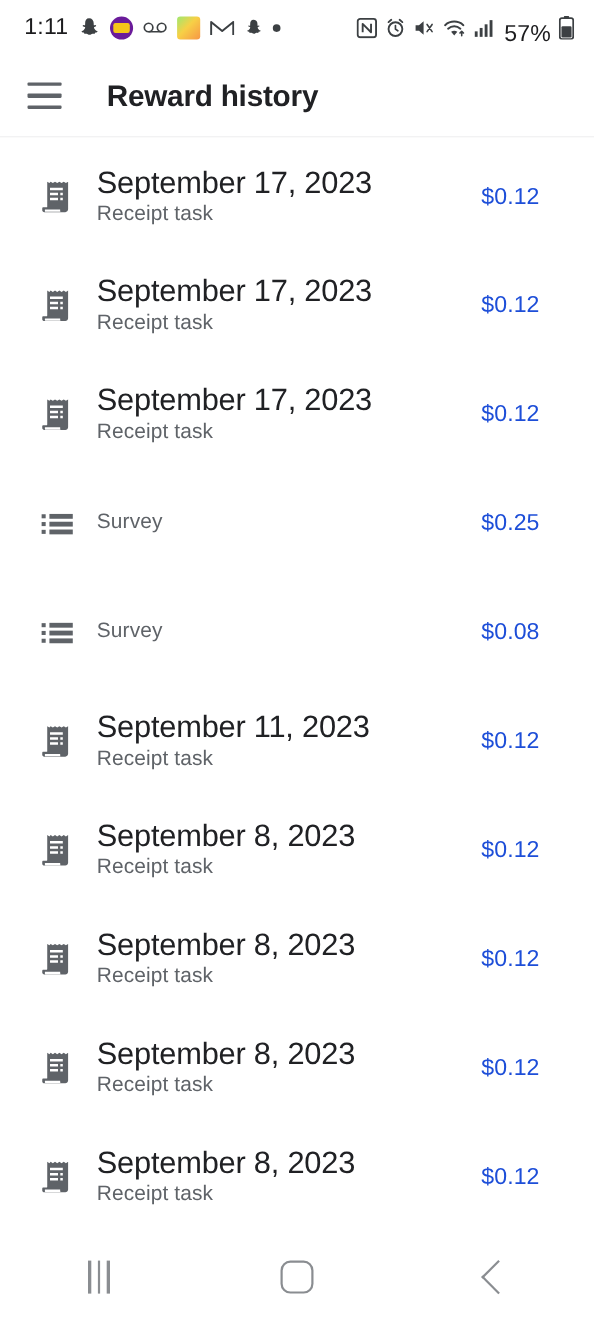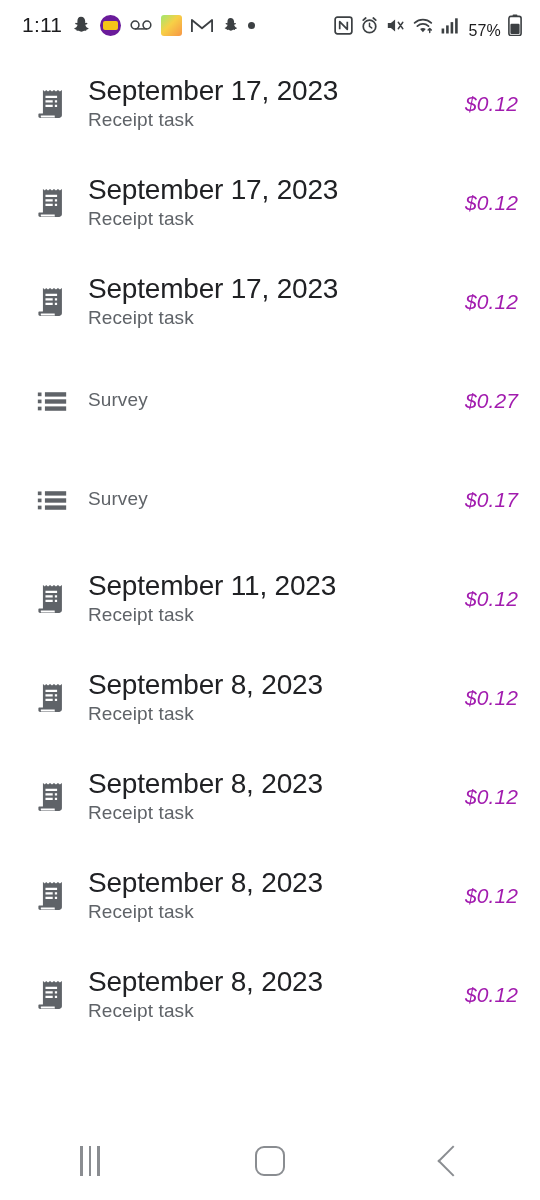--- a/index.html
+++ b/index.html
@@ -15,21 +15,21 @@
   .statusbar {
     height:50px; flex:0 0 50px;
     display:flex; align-items:center;
     padding:0 18px 0 22px;
     background:#ffffff;
     color:#202124;
   }
   .sb-left { display:flex; align-items:center; gap:9px; }
   .sb-time { font-size:21px; letter-spacing:.2px; color:#1c1c1e; font-family:"Liberation Sans", sans-serif; }
   .sb-right { margin-left:auto; display:flex; align-items:center; gap:7px; }
-  .sb-batt-text { font-size:16px; color:#1c1c1e; letter-spacing:.2px;margin-top:12px; }
+  .sb-batt-text { font-size:21px; color:#1c1c1e; letter-spacing:.2px;margin-top:12px; }
   .ic { display:inline-flex; align-items:center; justify-content:center; }
 
   .app-badge { width:21px; height:21px; border-radius:50%; display:inline-block; }
   .badge-purple { background:#6a1b9a; position:relative; }
   .badge-purple::after{
      content:""; position:absolute; left:3px; top:6px; width:15px; height:9px;
      background:#f5c518; border-radius:2px;
   }
   .badge-yellow {
      background:linear-gradient(135deg,#9fe870 0%,#f7d046 45%,#f79646 100%);
@@ -61,22 +61,22 @@
     height:99px;
     display:flex; align-items:center;
     padding:0 22px 0 24px;
     background:#fff;
   }
   .row-icon { flex:0 0 56px; display:flex; align-items:center; justify-content:center; }
   .row-text { flex:1 1 auto; min-width:0; padding-left:8px; display:flex; flex-direction:column; justify-content:center; gap:2px; }
   .row-title { font-size:28px; color:#202124; line-height:1.16; letter-spacing:-0.2px; white-space:nowrap; }
   .row-sub   { font-size:19px; color:#5f6368; line-height:1.2; letter-spacing:0.1px; }
   .row-amount {
-    flex:0 0 108px; text-align:right;
-    font-size:21px; color:#a21caf; letter-spacing:.1px;font-style:italic;
+    flex:0 0 108px; text-align:center;
+    font-size:21px; color:#1d4ed8; letter-spacing:.1px;
   }
 
   
   .navbar {
     height:78px; flex:0 0 78px;
     display:flex; align-items:center; justify-content:space-around;
     background:#ffffff;
   }
   .nav-btn { width:110px; height:60px; display:flex; align-items:center; justify-content:center; cursor:pointer; }
   .nav-recents { display:flex; gap:6px; }
@@ -172,20 +172,28 @@
       <span class="ic">
         <svg width="14" height="22" viewBox="0 0 14 22">
           <rect x="4.6" y="0.5" width="4.8" height="2" rx="0.7" fill="#3c4043"></rect>
           <rect x="0.9" y="2.4" width="12.2" height="19.1" rx="2" fill="none" stroke="#3c4043" stroke-width="1.6"></rect>
           <rect x="2.4" y="9.8" width="9.2" height="10.2" rx="1.1" fill="#3c4043"></rect>
         </svg>
       </span>
     </div>
   </div>
 
+  <div class="appbar">
+    <div class="hamburger">
+      <span></span>
+      <span></span>
+      <span></span>
+    </div>
+    <div class="appbar-title">Reward history</div>
+  </div>
 
   <div class="list">
       <div class="row">
         <div class="row-icon">
           <svg width="34" height="34" viewBox="0 0 24 24">
             <path fill="#5f6368" d="M5.6 2.2v16.1c0 .2-.1.4-.3.4H3.1c-.4 0-.7.3-.7.7v1.2c0 .7.6 1.2 1.3 1.2h13.5c1 0 1.8-.8 1.8-1.8V2.2l-1.4.9-1.4-.9-1.4.9-1.4-.9-1.4.9-1.4-.9-1.4.9-1.4-.9L7 3.1 5.6 2.2zm1.8 3.9h8.2v1.6H7.4V6.1zm0 3.3h5.1V11H7.4V9.4zm6.6 0h1.6V11H14V9.4zm-6.6 3.2h5.1v1.6H7.4v-1.6zm6.6 0h1.6v1.6H14v-1.6zM4.1 20.1h9.8v.6c0 .3.1.6.2.9H4.4c-.2 0-.3-.1-.3-.3v-1.2z"></path>
           </svg>
         </div>
         <div class="row-text">
           <div class="row-title">September 17, 2023</div>
@@ -224,37 +232,37 @@
             <rect x="2" y="11" width="2.6" height="2.6" fill="#5f6368"></rect>
             <rect x="2" y="16" width="2.6" height="2.6" fill="#5f6368"></rect>
             <rect x="7" y="5.8" width="15" height="3.1" fill="#5f6368"></rect>
             <rect x="7" y="10.8" width="15" height="3.1" fill="#5f6368"></rect>
             <rect x="7" y="15.8" width="15" height="3.1" fill="#5f6368"></rect>
           </svg>
         </div>
         <div class="row-text">
           <div class="row-sub">Survey</div>
         </div>
-        <div class="row-amount">$0.27</div>
+        <div class="row-amount">$0.25</div>
       </div>
       <div class="row">
         <div class="row-icon">
           <svg width="34" height="34" viewBox="0 0 24 24">
             <rect x="2" y="6" width="2.6" height="2.6" fill="#5f6368"></rect>
             <rect x="2" y="11" width="2.6" height="2.6" fill="#5f6368"></rect>
             <rect x="2" y="16" width="2.6" height="2.6" fill="#5f6368"></rect>
             <rect x="7" y="5.8" width="15" height="3.1" fill="#5f6368"></rect>
             <rect x="7" y="10.8" width="15" height="3.1" fill="#5f6368"></rect>
             <rect x="7" y="15.8" width="15" height="3.1" fill="#5f6368"></rect>
           </svg>
         </div>
         <div class="row-text">
           <div class="row-sub">Survey</div>
         </div>
-        <div class="row-amount">$0.17</div>
+        <div class="row-amount">$0.08</div>
       </div>
       <div class="row">
         <div class="row-icon">
           <svg width="34" height="34" viewBox="0 0 24 24">
             <path fill="#5f6368" d="M5.6 2.2v16.1c0 .2-.1.4-.3.4H3.1c-.4 0-.7.3-.7.7v1.2c0 .7.6 1.2 1.3 1.2h13.5c1 0 1.8-.8 1.8-1.8V2.2l-1.4.9-1.4-.9-1.4.9-1.4-.9-1.4.9-1.4-.9-1.4.9-1.4-.9L7 3.1 5.6 2.2zm1.8 3.9h8.2v1.6H7.4V6.1zm0 3.3h5.1V11H7.4V9.4zm6.6 0h1.6V11H14V9.4zm-6.6 3.2h5.1v1.6H7.4v-1.6zm6.6 0h1.6v1.6H14v-1.6zM4.1 20.1h9.8v.6c0 .3.1.6.2.9H4.4c-.2 0-.3-.1-.3-.3v-1.2z"></path>
           </svg>
         </div>
         <div class="row-text">
           <div class="row-title">September 11, 2023</div>
           <div class="row-sub">Receipt task</div>

